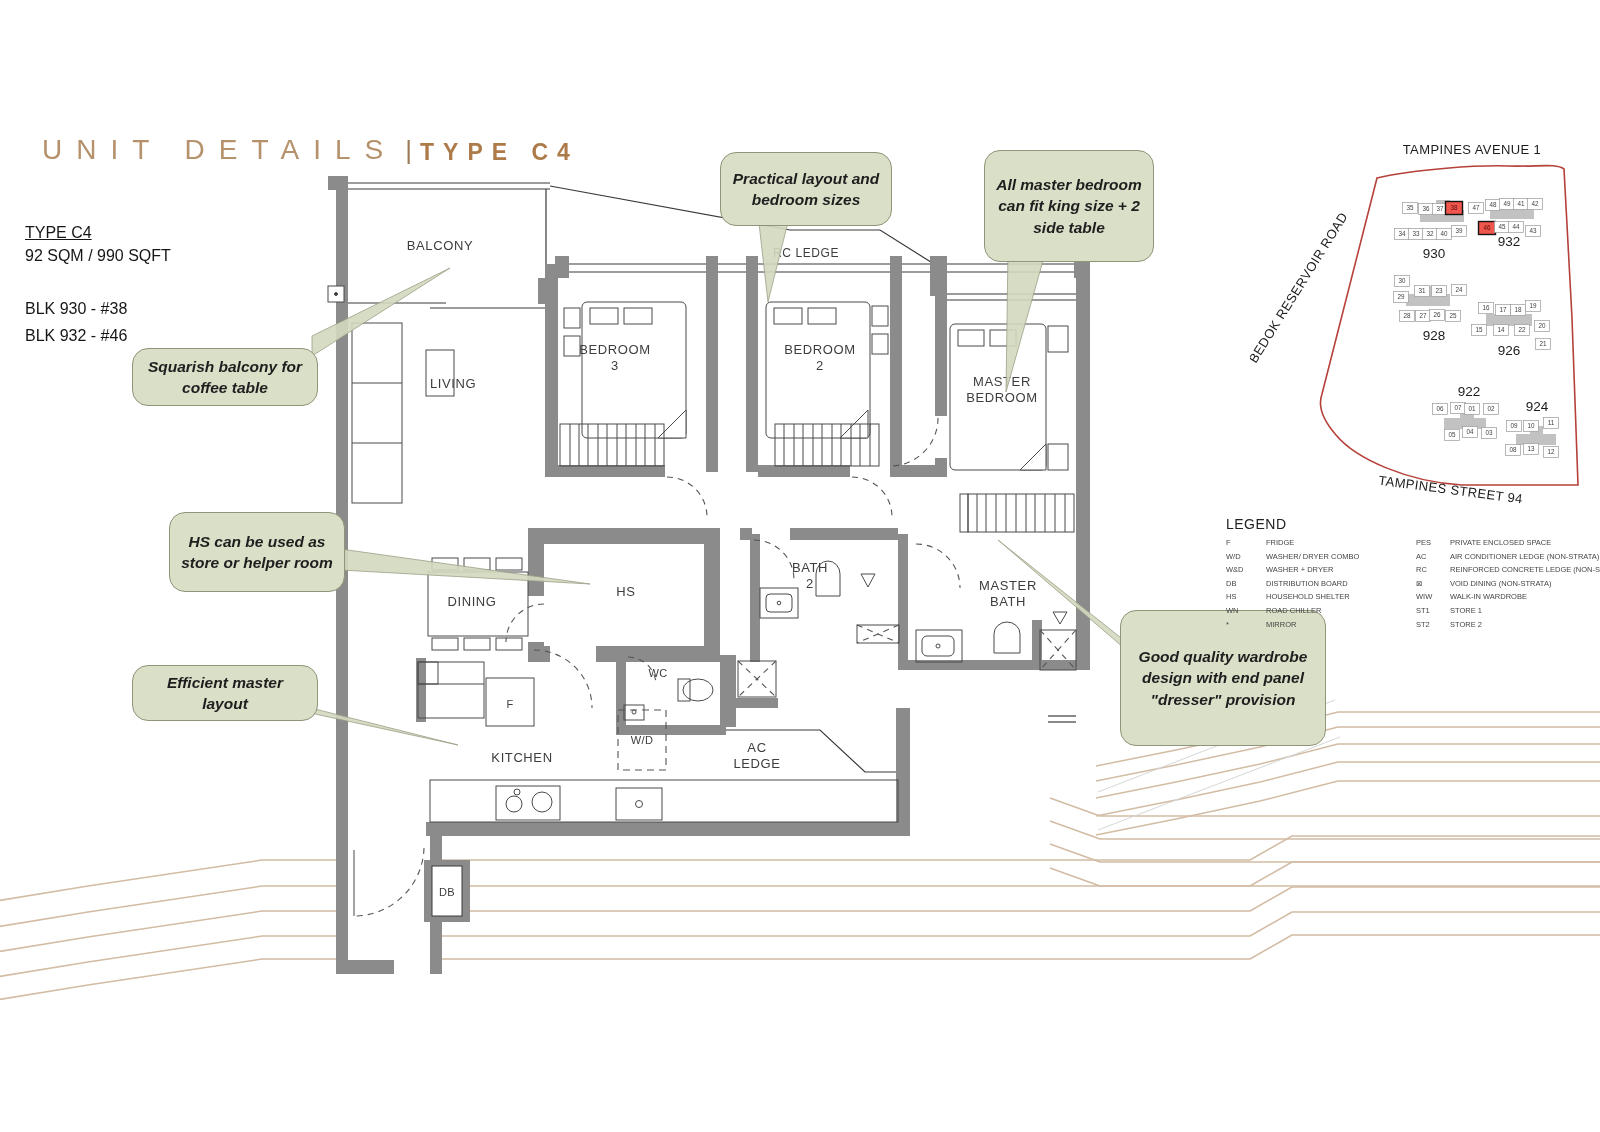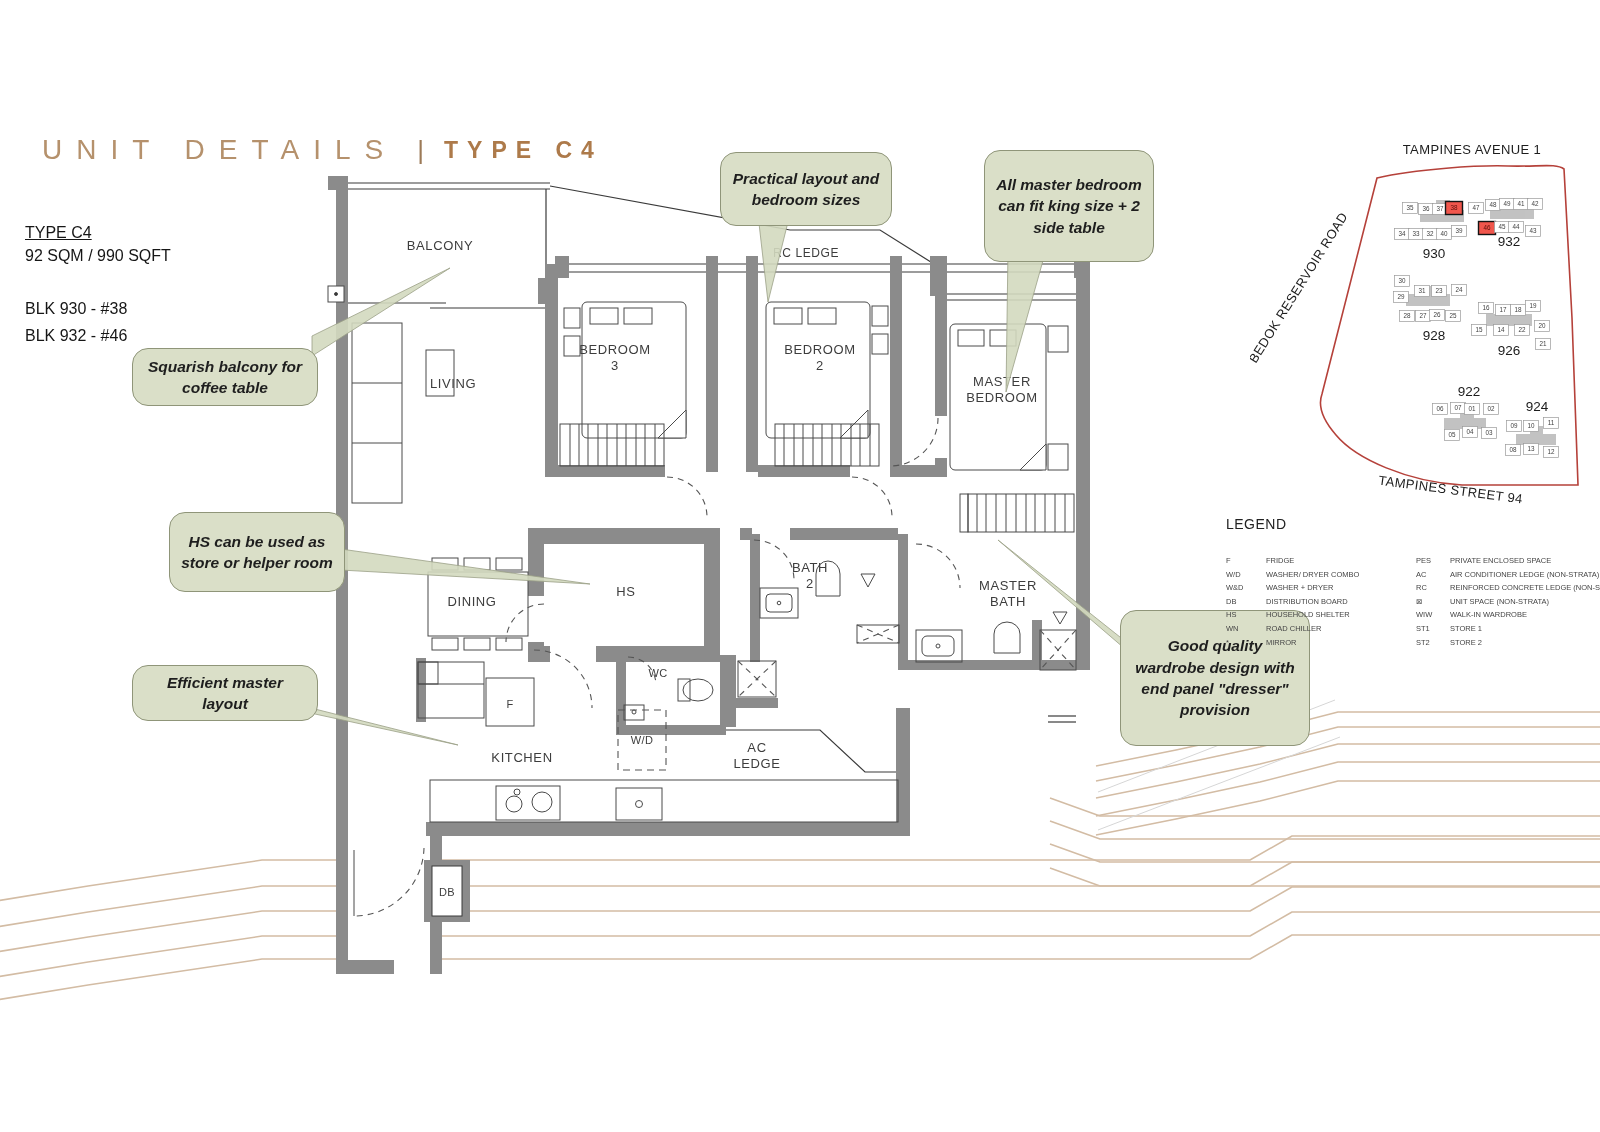--- a/index.html
+++ b/index.html
@@ -2,39 +2,39 @@
 <html><head>
 <meta charset="utf-8">
 <style>
   html,body{margin:0;padding:0;}
   body{
     width:1600px;height:1132px;position:relative;overflow:hidden;
     background:#ffffff;font-family:"Liberation Sans",sans-serif;
   }
   .abs{position:absolute;}
   
-  .page-title{position:absolute;left:42px;top:134px;display:flex;align-items:center;gap:20px;z-index:8;}
+  .page-title{position:absolute;left:42px;top:134px;display:flex;align-items:flex-end;gap:8px;z-index:8;}
   .title-main{font-size:28px;color:#b5916c;letter-spacing:14px;font-weight:400;}
   .title-sep{font-size:26px;color:#9c7a57;font-weight:300;}
   .title-type{font-size:23px;color:#ad7a4a;letter-spacing:9px;font-weight:bold;}
   
   .unit-info{position:absolute;left:25px;top:224px;color:#161616;font-size:16px;z-index:8;}
   .unit-info .u-type{text-decoration:underline;margin-bottom:5px;}
   .unit-info .u-area{margin-bottom:30px;text-align:right;}
   .unit-info .u-blk{line-height:1.7;}
   
   .bubble{
     position:absolute;background:#dadfc8;border:1.5px solid #8f9579;border-radius:16px;
     display:flex;align-items:center;justify-content:center;text-align:center;
     font-style:italic;font-weight:600;font-size:15.5px;color:#1e1e1e;line-height:1.38;
     padding:6px 10px;z-index:6;box-sizing:border-box;
   }
   
   .legend{position:absolute;left:1226px;top:516px;width:366px;z-index:8;}
-  .legend-title{font-size:14px;color:#222;letter-spacing:.5px;margin-bottom:22px;}
+  .legend-title{font-size:14px;color:#222;letter-spacing:.5px;margin-bottom:4px;}
   .legend-cols{display:flex;gap:24px;}
   .lg-col{width:166px;}
   .lg-col.right{width:176px;}
   .lg-row{display:flex;font-size:7.5px;color:#454545;line-height:13.6px;white-space:nowrap;}
   .lg-abbr{width:40px;flex:none;}
   .lg-col.right .lg-abbr{width:34px;}
   svg text{font-family:"Liberation Sans",sans-serif;}
   .room-label{fill:#3d3d3d;font-size:13px;letter-spacing:.6px;}
   .room-label-sm{fill:#3d3d3d;font-size:11px;letter-spacing:.3px;}
   .map-road{fill:#1d1d1d;font-size:13px;letter-spacing:.4px;}
@@ -276,21 +276,21 @@
     <polygon points="295,704 315,714 458,745"></polygon>
     <polygon points="1130,645 1152,672 998,540"></polygon>
   </g>
 </svg>
 
 <div class="bubble" style="left:720px;top:152px;width:172px;height:74px;">Practical layout and bedroom sizes</div>
 <div class="bubble" style="left:984px;top:150px;width:170px;height:112px;">All master bedroom can fit king size + 2 side table</div>
 <div class="bubble" style="left:132px;top:327px;width:186px;height:58px;margin-top:21px;">Squarish balcony for coffee table</div>
 <div class="bubble" style="left:137px;top:512px;width:176px;height:80px;margin-left:32px;">HS can be used as store or helper room</div>
 <div class="bubble" style="left:132px;top:665px;width:186px;height:56px;">Efficient master layout</div>
-<div class="bubble" style="left:1120px;top:610px;width:190px;height:136px;">Good quality wardrobe design with end panel "dresser" provision</div>
+<div class="bubble" style="left:1120px;top:610px;width:206px;height:136px;">Good quality wardrobe design with end panel "dresser" provision</div>
 
 <svg class="abs" style="left:1250px;top:138px;z-index:7;" width="340" height="380" viewBox="0 0 340 380">
   <text class="map-road" x="222" y="16" text-anchor="middle">TAMPINES AVENUE 1</text>
   <text class="map-road" transform="translate(52,152) rotate(-58)" text-anchor="middle">BEDOK RESERVOIR ROAD</text>
   <text class="map-road" transform="translate(200,356) rotate(7.5)" text-anchor="middle">TAMPINES STREET 94</text>
   <path d="M127 40 C165 31 230 27 258 28 C288 29 306 25 314 31 L322 180 L328 347 L212 347 C158 344 106 321 86 297 C71 280 68 267 72 256 Z" fill="none" stroke="#b5413a" stroke-width="1.6"></path>
   <g fill="#bcbcbc" opacity="0.9">
     <rect x="170" y="72" width="44" height="12"></rect>
       <rect x="186" y="62" width="14" height="22"></rect>
     <rect x="240" y="70" width="44" height="11"></rect>
@@ -453,21 +453,21 @@
         <div class="lg-row">
           <span class="lg-abbr">AC</span>
           <span class="lg-desc">AIR CONDITIONER LEDGE (NON-STRATA)</span>
         </div>
         <div class="lg-row">
           <span class="lg-abbr">RC</span>
           <span class="lg-desc">REINFORCED CONCRETE LEDGE (NON-STRATA)</span>
         </div>
         <div class="lg-row">
           <span class="lg-abbr">⊠</span>
-          <span class="lg-desc">UNIT SPACE (NON-STRATA)</span>
+          <span class="lg-desc">VOID DINING (NON-STRATA)</span>
         </div>
         <div class="lg-row">
           <span class="lg-abbr">WIW</span>
           <span class="lg-desc">WALK-IN WARDROBE</span>
         </div>
         <div class="lg-row">
           <span class="lg-abbr">ST1</span>
           <span class="lg-desc">STORE 1</span>
         </div>
         <div class="lg-row">

